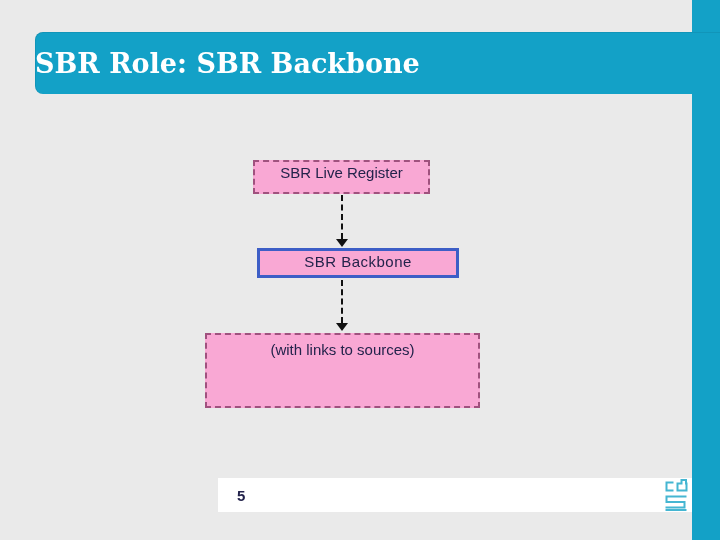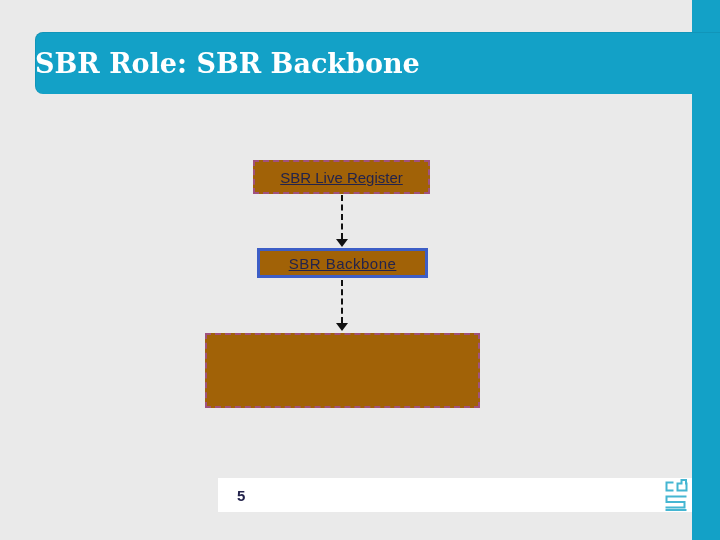--- a/index.html
+++ b/index.html
@@ -36,33 +36,32 @@
   .title-banner h1{
     font-family:"DejaVu Serif","Liberation Serif",serif;
     font-weight:bold;
     font-size:27px;
     color:var(--title-text);
     letter-spacing:0px;
     white-space:nowrap;
   }
   .node{
     position:absolute;
-    background:#a16207;
+    background:#f9a8d4;
     color:var(--text-navy);
     display:flex;flex-direction:column;
-    align-items:center;justify-content:center;
+    align-items:center;justify-content:flex-start;
     text-align:center;
     font-size:15px;
     line-height:21px;
-    text-decoration:underline;
   }
   .node-dashed{border:2px dashed var(--dashed-border-plum);}
   .node-solid{border:3px solid var(--solid-border-blue);letter-spacing:.5px;}
   .node-live-register{left:253px;top:160px;width:177px;height:34px;}
-  .node-backbone{left:257px;top:248px;width:171px;height:30px;}
+  .node-backbone{left:257px;top:248px;width:202px;height:30px;}
   .node-populations{left:205px;top:333px;width:275px;height:75px;padding:4px 6px;}
   .connector-line{
     position:absolute;left:341px;width:0;
     border-left:2px dashed var(--arrow-black);
   }
   .line-1{top:195px;height:44px;}
   .line-2{top:280px;height:43px;}
   .arrow-head{
     position:absolute;left:336px;width:0;height:0;
     border-left:6px solid transparent;
@@ -101,20 +100,21 @@
   <div class="arrow-head head-1"></div>
 
   <div class="node node-solid node-backbone">
     <span>SBR Backbone</span>
   </div>
 
   <div class="connector-line line-2"></div>
   <div class="arrow-head head-2"></div>
 
   <div class="node node-dashed node-populations">
+    <span>(with links to sources)</span>
   </div>
 </div>
 
 <footer class="slide-footer">
   <span class="page-num">5</span>
   <span>
     <svg class="cbs-logo" viewBox="0 0 26 32" xmlns="http://www.w3.org/2000/svg">
 
       <path d="M10.5 3.5 H3.5 V11.5 H10.5"></path>
 

